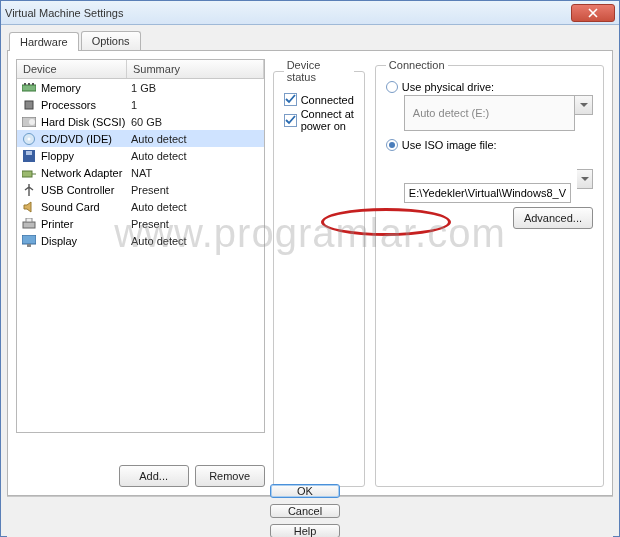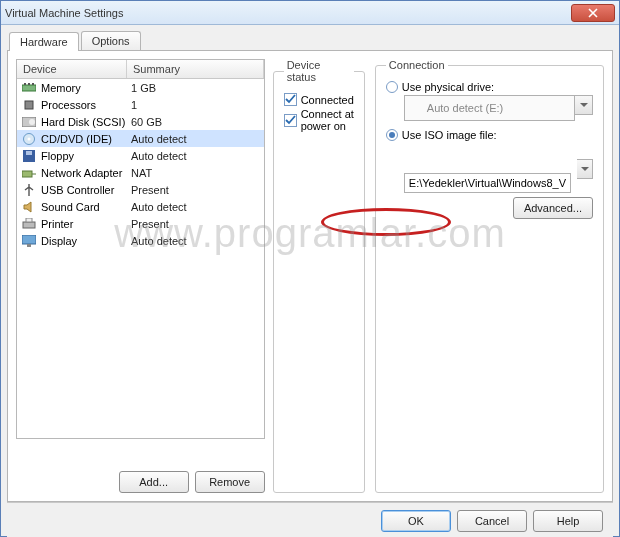--- a/index.html
+++ b/index.html
@@ -31,27 +31,27 @@
   .btn.default { border-color: #4a90d9; box-shadow: 0 0 0 1px #a8cdf0 inset; }
   .right-pane { flex: 1; display: flex; flex-direction: row; gap: 10px; }
   fieldset { border: 1px solid #c8c8c8; border-radius: 3px; padding: 8px 10px 10px 10px; margin: 0; }
   legend { color: #444; padding: 0 3px; }
   .chk-row, .rad-row { display: flex; align-items: center; gap: 4px; margin: 2px 0; }
   .chk { width: 13px; height: 13px; border: 1px solid #7a9cc6; background: #fff; display: inline-flex; align-items: center; justify-content: center; }
   .chk svg { width: 11px; height: 11px; }
   .rad { width: 12px; height: 12px; border: 1px solid #7a9cc6; border-radius: 50%; background: #fff; display: inline-flex; align-items: center; justify-content: center; }
   .rad .dot { width: 6px; height: 6px; border-radius: 50%; background: #4a7dbb; }
   .combo { display: flex; margin: 2px 0 2px 18px; }
-  .combo .field { flex: 1; height: 26px; border: 1px solid #b0b0b0; background: #fafafa; padding: 0 22px; display: flex; align-items: center; color: #888; overflow: hidden; white-space: nowrap; text-align: right; }
+  .combo .field { flex: 1; height: 36px; border: 1px solid #b0b0b0; background: #fafafa; padding: 0 8px; display: flex; align-items: center; color: #888; overflow: hidden; white-space: nowrap; text-align: right; }
   .combo .drop { width: 18px; height: 20px; border: 1px solid #b0b0b0; border-left: none; background: linear-gradient(#f7f7f7,#e3e3e3); display: flex; align-items: center; justify-content: center; }
   .iso-row { display: flex; align-items: center; gap: 6px; margin: 4px 0 0 18px; }
   .iso-row .field { flex: 1; height: 20px; border: 1px solid #b0b0b0; background: #fff; padding: 0 4px; display: flex; align-items: center; white-space: nowrap; overflow: hidden; margin-top: 28px; }
   .iso-row .drop { width: 16px; height: 20px; border: 1px solid #b0b0b0; border-left: none; background: linear-gradient(#f7f7f7,#e3e3e3); display: flex; align-items: center; justify-content: center; }
   .adv-row { display: flex; justify-content: flex-end; margin-top: 4px; }
-  .footer { height: 36px; display: flex; align-items: center; justify-content: flex-end; gap: 6px; padding-right: 10px; border-top: 1px solid #c8c8c8; background: #f0f0f0; }
+  .footer { height: 42px; display: flex; align-items: center; justify-content: flex-end; gap: 6px; padding-right: 10px; border-top: 1px solid #c8c8c8; background: #f0f0f0; flex-direction: column; }
   .ring { position: absolute; left: 320px; top: 207px; width: 130px; height: 28px; border: 3px solid #c62020; border-radius: 50%; pointer-events: none; }
   .watermark { position: absolute; left: 0; right: 0; top: 210px; text-align: center; font-size: 40px; color: rgba(150,150,150,0.35); pointer-events: none; letter-spacing: 1px; }
 </style>
 </head>
 <body>
 
 <div class="window">
   <div class="titlebar">
     <span class="title">Virtual Machine Settings</span>
     <span class="spacer"></span>

